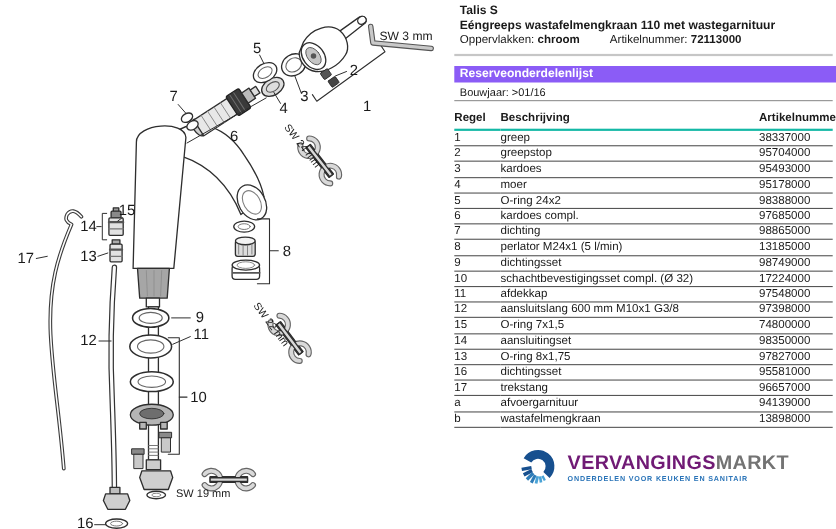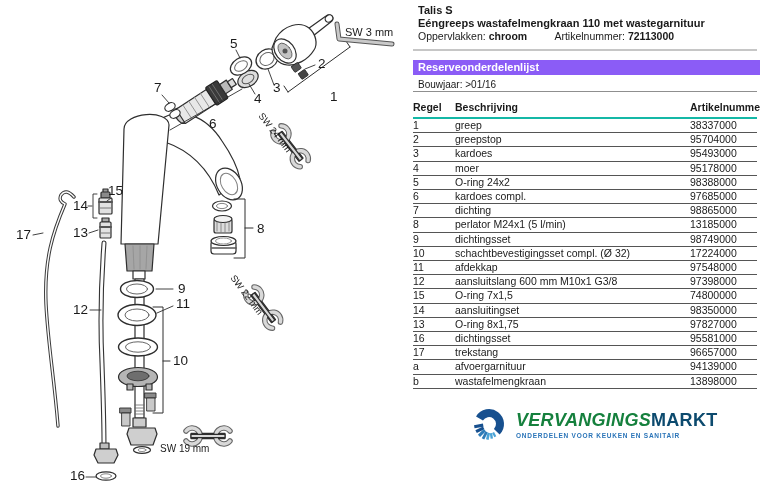--- a/index.html
+++ b/index.html
@@ -25,22 +25,22 @@
                  overflow:hidden;white-space:nowrap;}
   .col-regel{width:42px;}
   .col-beschr{width:235px;}
   .col-art{width:67px;}
   th.c-regel,td.c-regel{padding-left:5px;}
   
   .logo{position:absolute;left:473px;top:405px;display:flex;align-items:center;}
   .logo-icon{width:34px;height:40px;}
   .logo-text{margin-left:9px;}
   .logo-name{font-size:18px;font-weight:bold;letter-spacing:0.3px;line-height:19px;}
-  .logo-name .lp{color:#15803d;font-style:italic;}
-  .logo-name .ls{color:#0c4a6e;}
+  .logo-name .lp{color:#701a75;}
+  .logo-name .ls{color:#737373;}
   .logo-tag{font-size:6.5px;font-weight:bold;letter-spacing:0.75px;color:#2a74b8;margin-top:2px;}
   
   svg text{font-family:"Liberation Sans",sans-serif;}
   .callout{font-size:13.5px;fill:#1a1a1a;stroke:none;}
   .tool-label{font-size:10px;fill:#1a1a1a;stroke:none;}
 </style>
 </head>
 <body>
 
 <div class="page">

